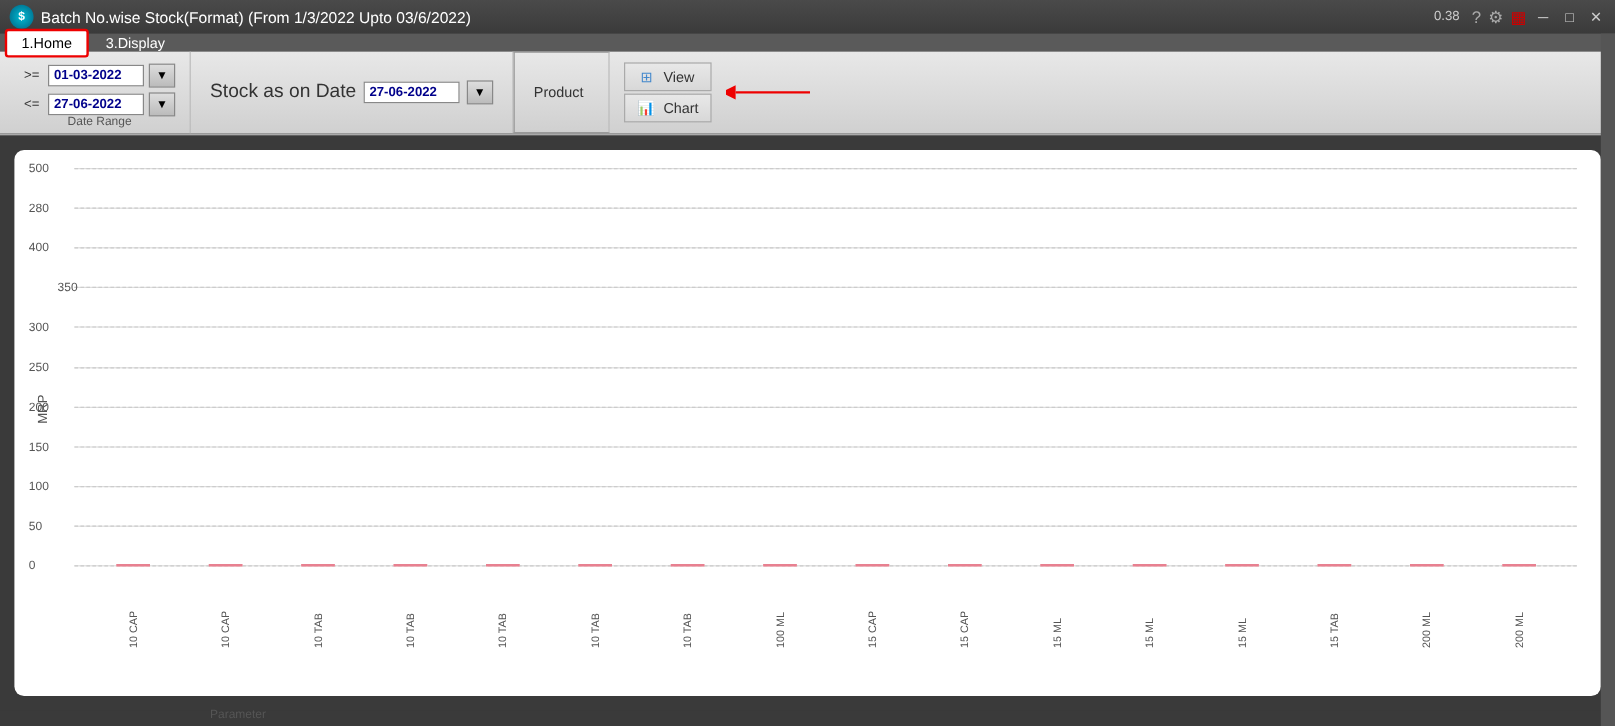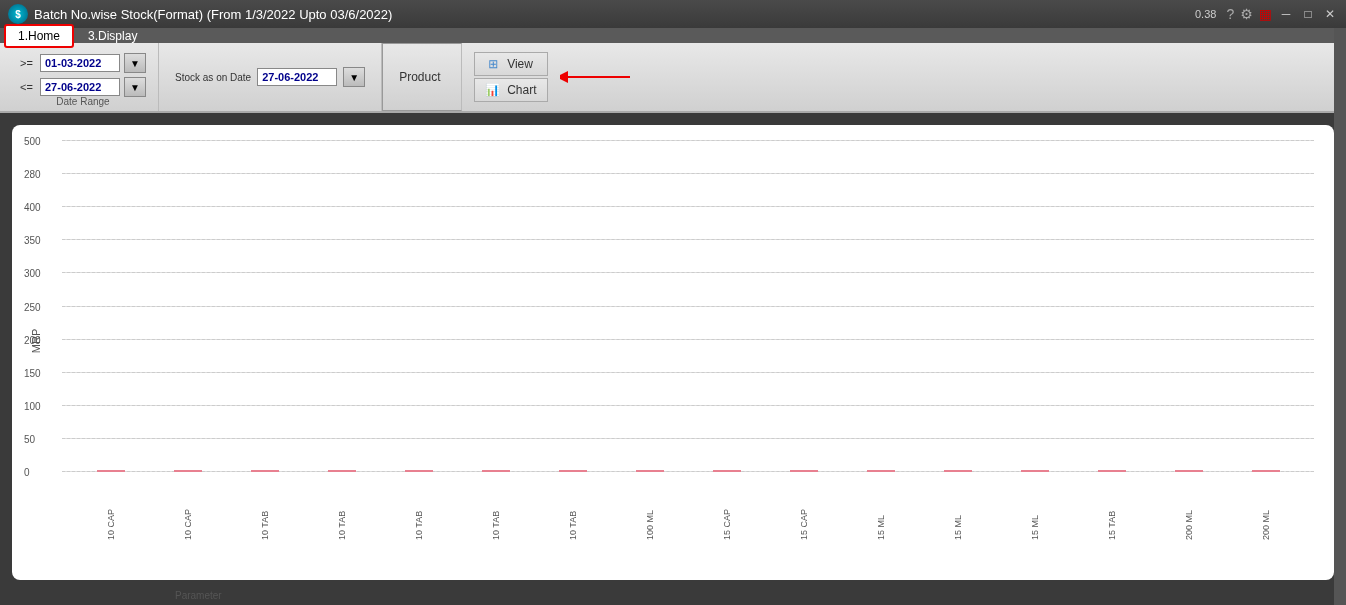--- a/index.html
+++ b/index.html
@@ -144,21 +144,21 @@
     }
     .stock-date-group {
       display: flex;
       align-items: center;
       gap: 6px;
       padding: 0 16px;
       border-right: 1px solid #bbb;
       height: 100%;
     }
     .stock-label {
-      font-size: 10px;
+      font-size: 16px;
       color: #333;
     }
     .product-btn {
       background: linear-gradient(to bottom, #e8e8e8, #d0d0d0);
       border: 1px solid #999;
       padding: 4px 16px;
       font-size: 12px;
       color: #333;
       cursor: pointer;
       height: 100%;
@@ -405,21 +405,21 @@
             <div class="y-tick-label" style="bottom: 20%;">100</div>
             <div class="grid-line" style="bottom: 30%;"></div>
             <div class="y-tick-label" style="bottom: 30%;">150</div>
             <div class="grid-line" style="bottom: 40%;"></div>
             <div class="y-tick-label" style="bottom: 40%;">200</div>
             <div class="grid-line" style="bottom: 50%;"></div>
             <div class="y-tick-label" style="bottom: 50%;">250</div>
             <div class="grid-line" style="bottom: 60%;"></div>
             <div class="y-tick-label" style="bottom: 60%;">300</div>
             <div class="grid-line" style="bottom: 70%;"></div>
-            <div class="y-tick-label" style="bottom: 70%;">350</div>
+            <div class="y-tick-label" style="bottom: 70%; margin-left: 24px;">350</div>
             <div class="grid-line" style="bottom: 80%;"></div>
             <div class="y-tick-label" style="bottom: 80%;">400</div>
             <div class="grid-line" style="bottom: 90%;"></div>
             <div class="y-tick-label" style="bottom: 90%;">280</div>
             <div class="grid-line" style="bottom: 100%;"></div>
             <div class="y-tick-label" style="bottom: 100%;">500</div>
             <div class="bars-container">
               <div class="bar-group">
                 <div class="bar" style="height: 20%; width: 28px;"></div>
               </div>

